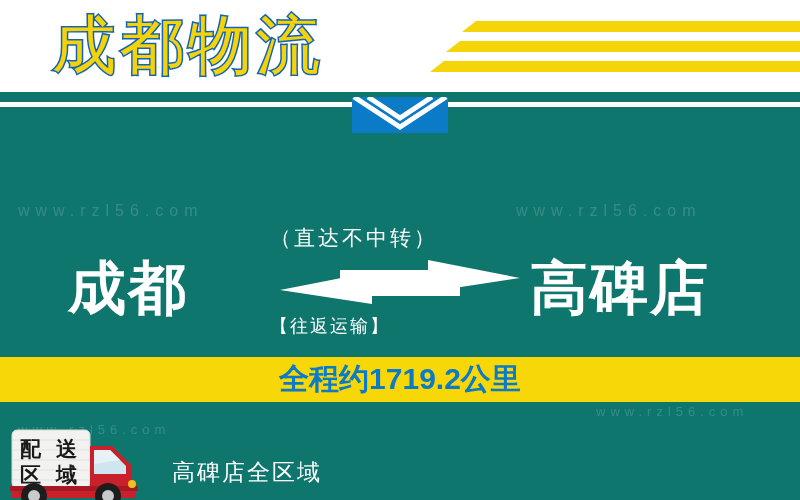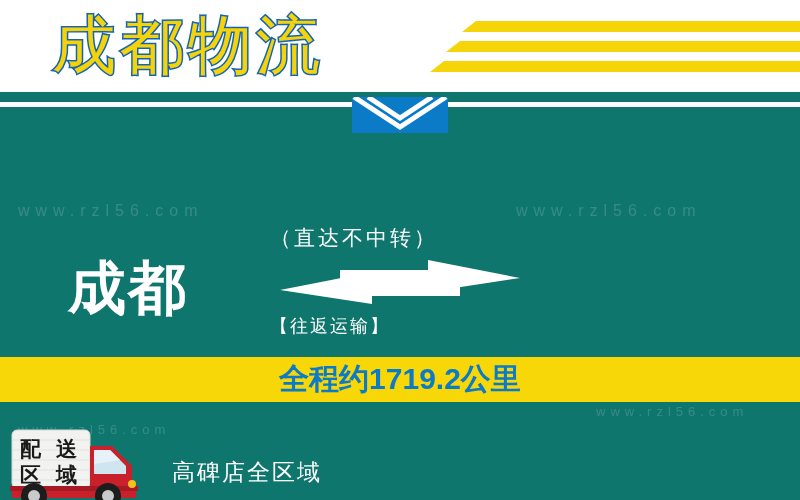--- a/index.html
+++ b/index.html
@@ -184,20 +184,21 @@
       <polyline points="2,0 48,30 94,0" fill="none" stroke="#ffffff" stroke-width="5"></polyline>
       <polyline points="16,0 48,21 80,0" fill="none" stroke="#ffffff" stroke-width="5"></polyline>
     </svg>
 
     <div class="wm wm-a">www.rzl56.com</div>
     <div class="wm wm-b">www.rzl56.com</div>
     <div class="wm wm-c">www.rzl56.com</div>
     <div class="wm wm-d">www.rzl56.com</div>
 
     <div class="city city-from">成都</div>
+    <div class="city city-to">高碑店</div>
 
     <div class="center-block">
       <div class="direct-label">（直达不中转）</div>
       <svg class="arrows" viewBox="0 0 260 48">
         <polygon points="158,2 250,20 158,34 158,26 70,26 70,12 158,12" fill="#ffffff"></polygon>
         <polygon points="102,14 10,32 102,46 102,38 190,38 190,26 102,26" fill="#ffffff"></polygon>
       </svg>
       <div class="roundtrip-label">【往返运输】</div>
     </div>
 

